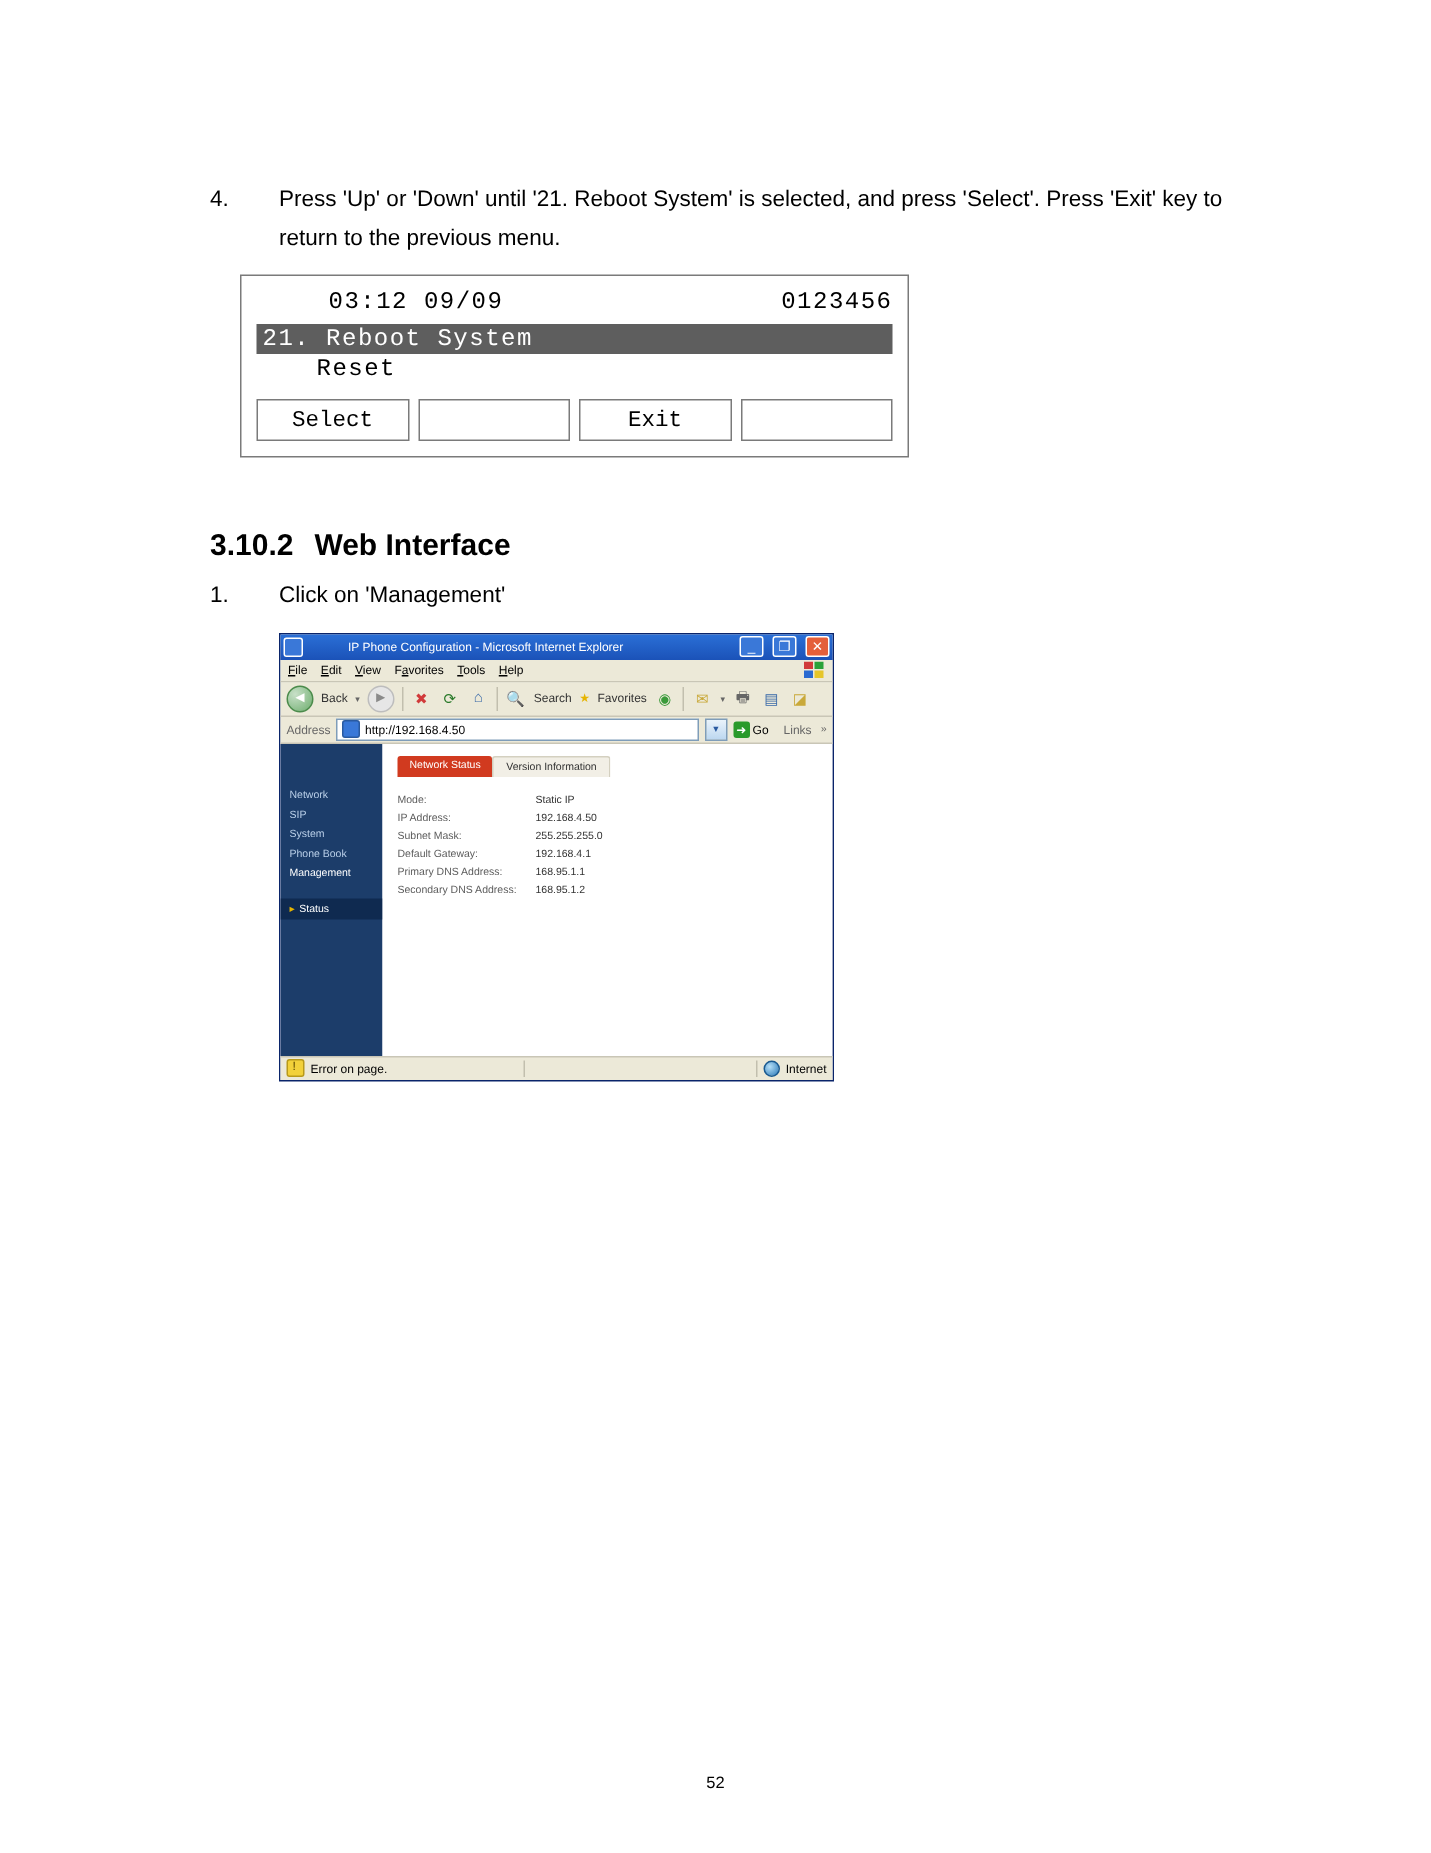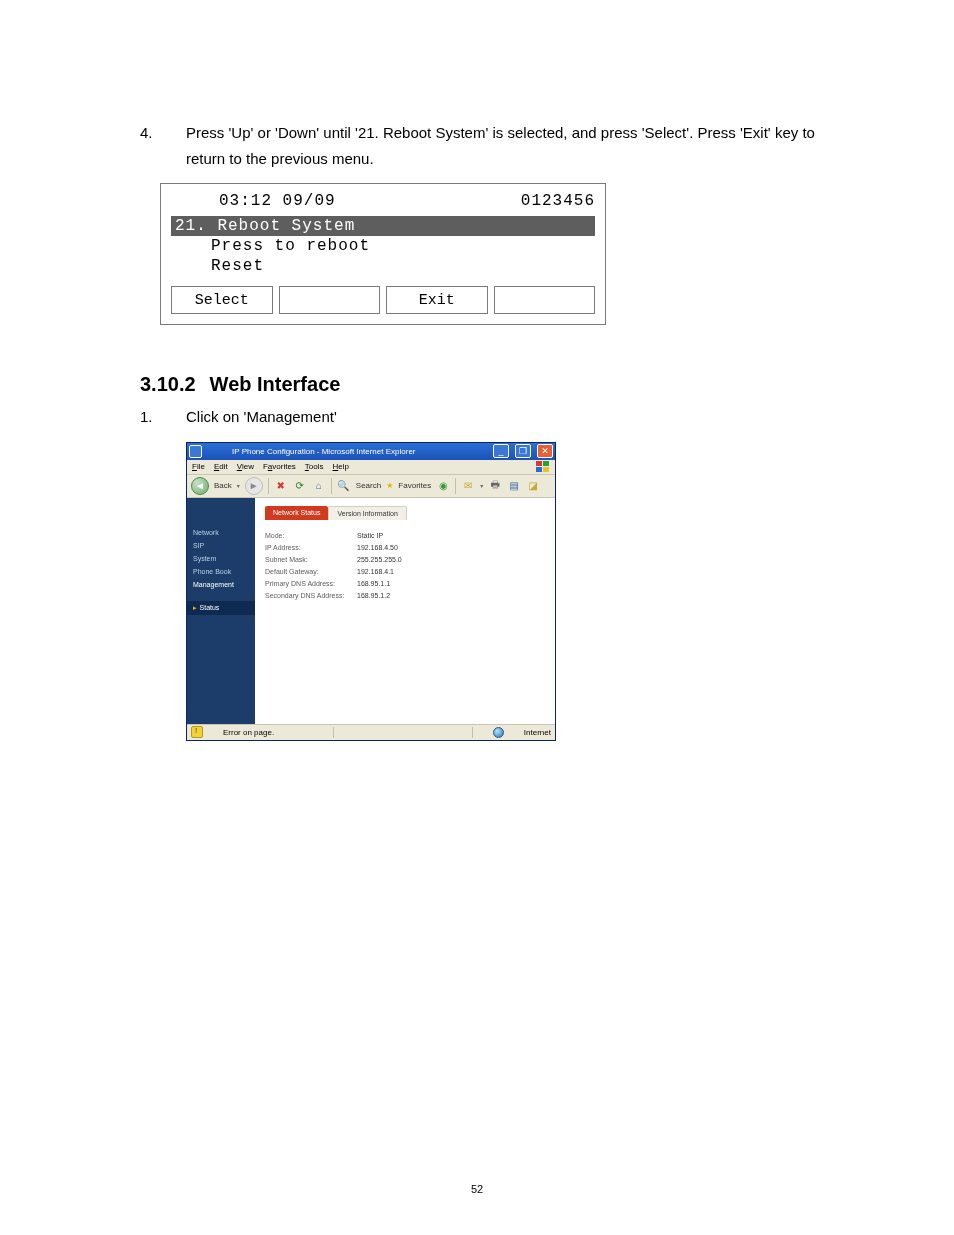--- a/index.html
+++ b/index.html
@@ -55,21 +55,21 @@
   .side .bullet{color:#e6b400;margin-right:3px;}
   .content{flex:1;position:relative;background:#fff;padding:8px 10px;}
   .tabs{display:flex;gap:0;}
   .tab{padding:3px 8px;font-size:7px;border-radius:2px 2px 0 0;}
   .tabA{background:#d13a1f;color:#fff;}
   .tabB{background:#f2efe6;border:1px solid #d4d0c0;border-bottom:none;color:#333;}
   .grid{margin-top:12px;font-size:7px;color:#333;}
   .grid .row{display:flex;margin-bottom:5px;}
   .grid .k{width:92px;color:#5d5d5d;}
   .grid .v{color:#333;}
-  .ie-status{height:15px;background:#ece9d8;border-top:1px solid #c9c6b6;display:flex;align-items:center;padding:0 4px;gap:20px;}
+  .ie-status{height:15px;background:#ece9d8;border-top:1px solid #c9c6b6;display:flex;align-items:center;padding:0 4px;gap:4px;}
   .warn{width:10px;height:10px;background:#f2d13a;border:1px solid #b89a1a;border-radius:2px;position:relative;}
   .warn::after{content:"!";position:absolute;left:3px;top:-1px;font-size:8px;color:#5a4600;}
   .status-sep{margin-left:auto;width:1px;height:11px;background:#c2bfae;}
   .globe{width:9px;height:9px;border-radius:50%;background:radial-gradient(circle at 35% 35%,#b6e0f7,#2a78b8);border:1px solid #1a5a90;}
   .page-num{position:absolute;bottom:40px;left:0;right:0;text-align:center;font-size:11px;}
 </style>
 </head>
 <body>
 
 <div class="page">
@@ -78,21 +78,20 @@
     <div class="step-num">4.</div>
     <div class="step-body">Press 'Up' or 'Down' until '21. Reboot System' is selected, and press 'Select'.   Press 'Exit' key to return to the previous menu.</div>
   </div>
 
   <div class="lcd mono">
     <div class="lcd-top">
       <span>03:12 09/09</span>
       <span>0123456</span>
     </div>
     <div class="lcd-sel">21. Reboot System</div>
-    <div class="lcd-line lcd-indent">Press to reboot</div>
     <div class="lcd-line lcd-indent">Reset</div>
     <div class="lcd-btns">
       <div class="lcd-btn">Select</div>
       <div class="lcd-btn"></div>
       <div class="lcd-btn">Exit</div>
       <div class="lcd-btn"></div>
     </div>
   </div>
 
   <div class="h2">
@@ -141,20 +140,34 @@
       <span class="favStar">★</span>
       <span class="tool-txt">Favorites</span>
       <span class="sq" style="color:#3a9a3a;">◉</span>
       <span class="sep"></span>
       <span class="sq" style="color:#c9a93a;">✉</span>
       <span style="font-size:6px;color:#666;">▾</span>
       <span class="sq" style="color:#666;">🖶</span>
       <span class="sq" style="color:#3a6aa8;">▤</span>
       <span class="sq" style="color:#c9a93a;">◪</span>
     </div>
+    <div class="ie-addr">
+      <span class="addr-lbl">Address</span>
+      <div class="addr-box">
+        <span class="addr-ico"></span>
+        <span>http://192.168.4.50</span>
+      </div>
+      <span class="addr-dd">▾</span>
+      <span class="go">
+          <span class="arr">➜</span>
+          <span>Go</span>
+        </span>
+      <span class="links">Links</span>
+      <span style="font-size:7px;color:#666;margin-left:2px;">»</span>
+    </div>
     <div class="ie-body">
       <div class="side">
         <div class="item">Network</div>
         <div class="item">SIP</div>
         <div class="item">System</div>
         <div class="item">Phone Book</div>
         <div class="item itemM">Management</div>
         <div style="height:10px;"></div>
         <div class="item active"><span class="bullet">▸</span><span>Status</span></div>
       </div>

